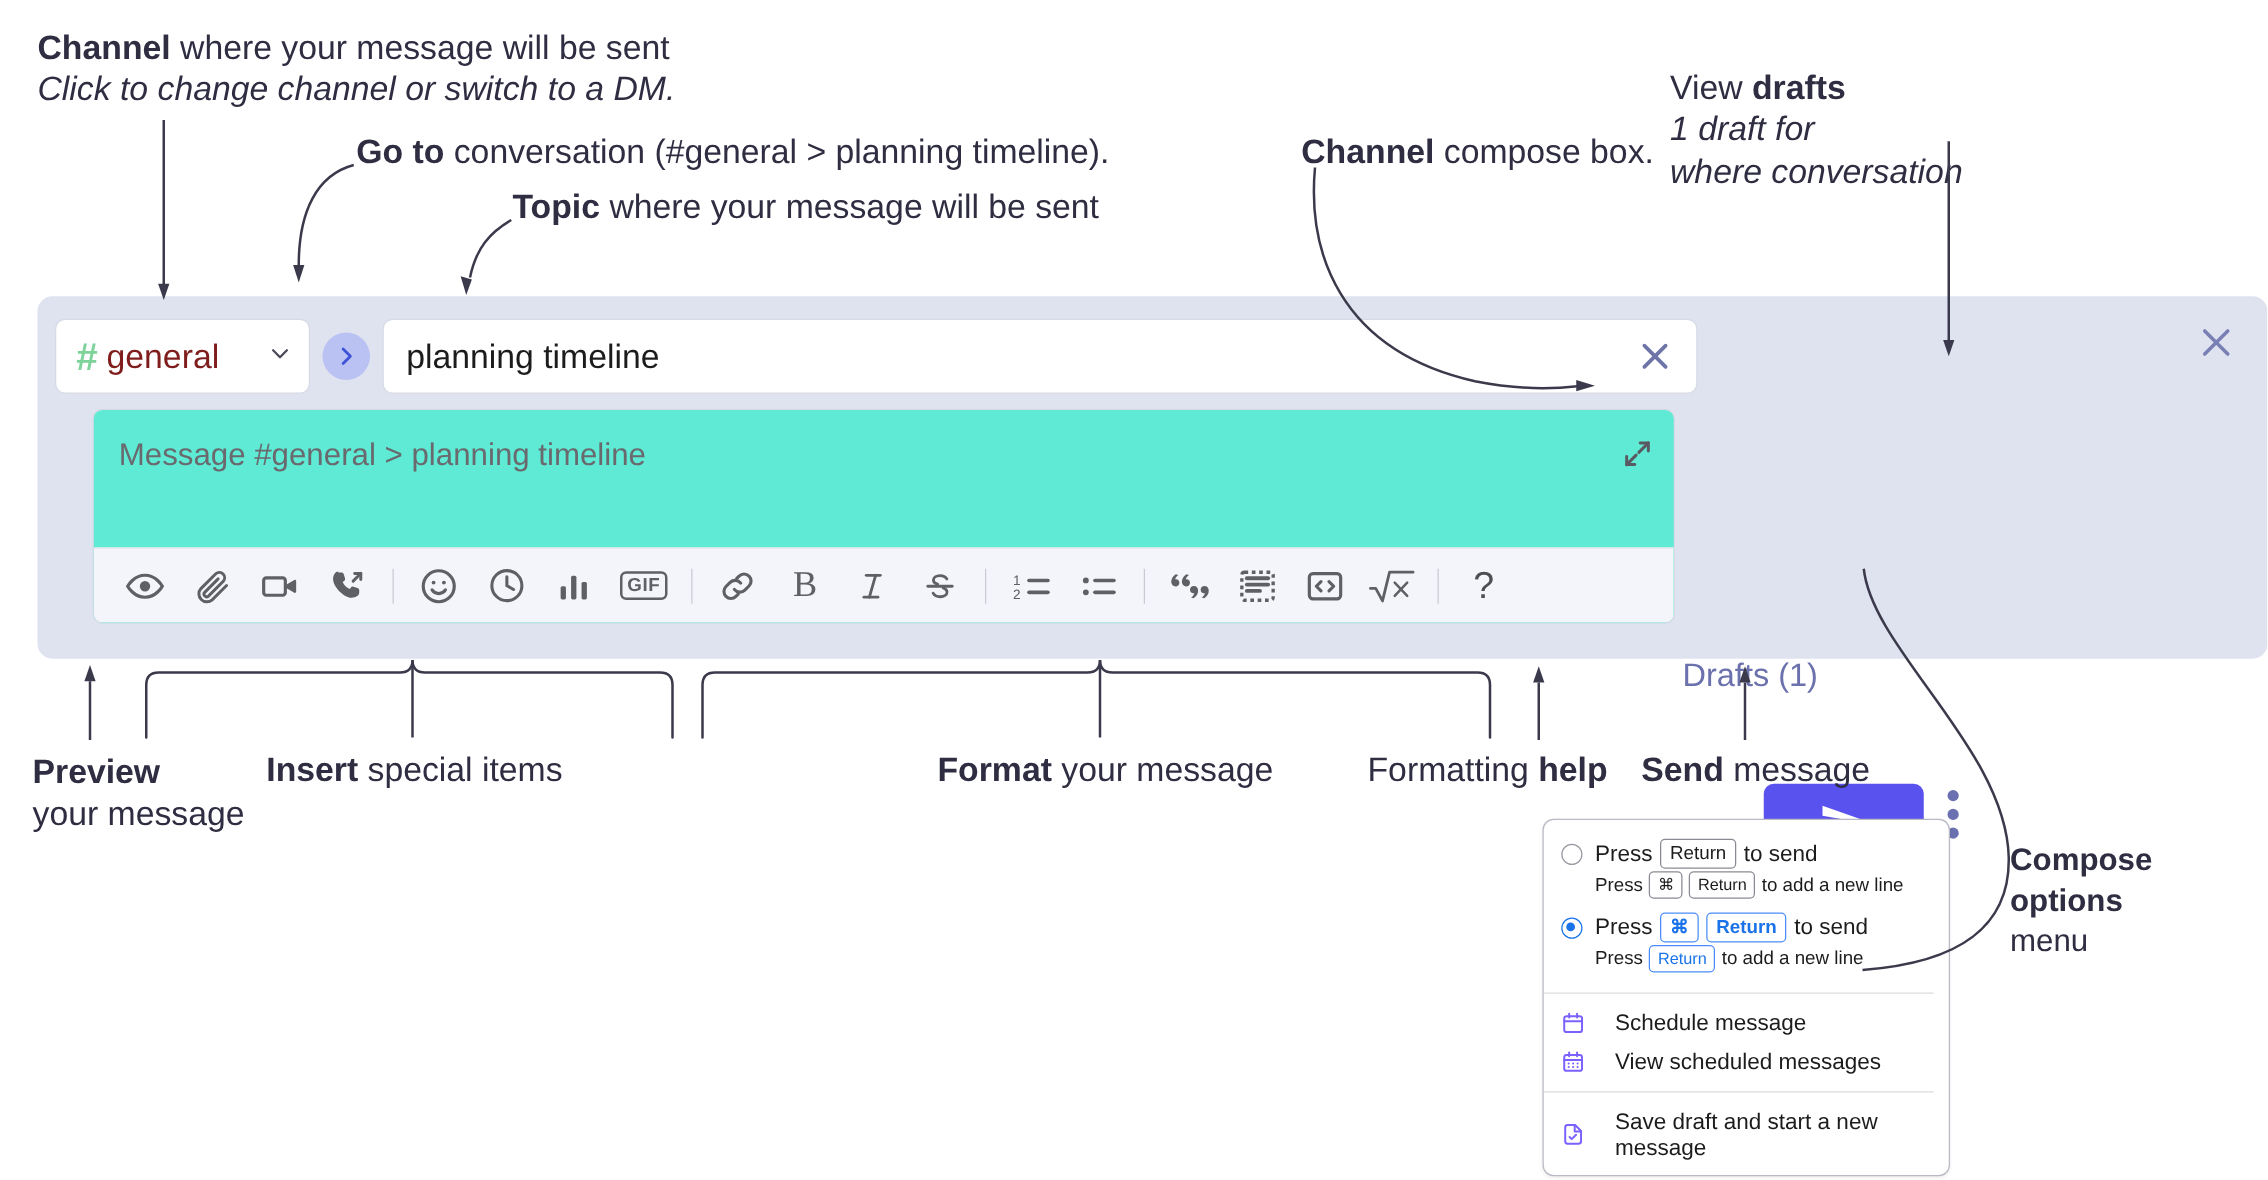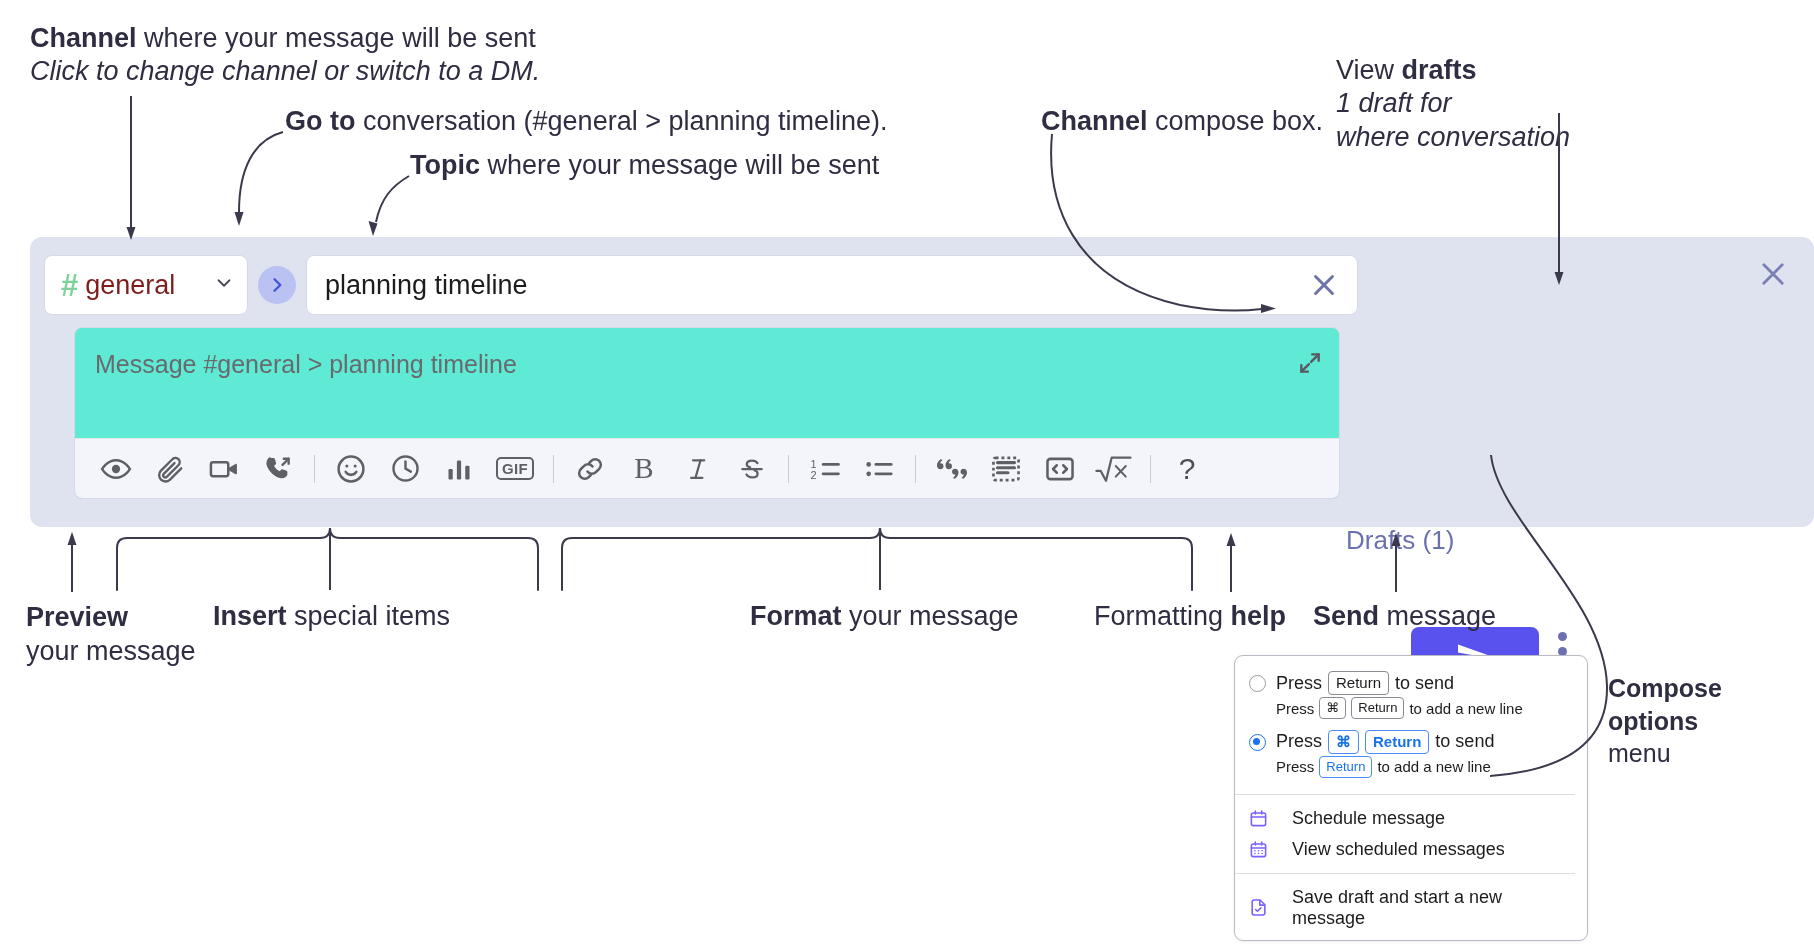--- a/index.html
+++ b/index.html
@@ -106,21 +106,21 @@
     width:128px; height:57px;
     background:#5a52ee; border-radius:8px;
     display:flex; align-items:center; justify-content:center;
   }
   .kebab { position:absolute; left:1528px; top:395px; display:flex; flex-direction:column; gap:6px; }
   .kebab span { width:9px; height:9px; border-radius:50%; background:#6b70b0; }
 
   
   .popup {
     position:absolute; left:1234px; top:655px;
-    width:354px;
+    width:326px;
     background:#ffffff;
     border:1px solid #b9bac4;
     border-radius:9px;
     box-shadow:0 1px 3px rgba(0,0,0,.07);
     padding:12px 12px 6px 0;
   }
   .opt { display:flex; align-items:flex-start; padding:3px 14px 0 14px; }
   .radio { width:17px; height:17px; border-radius:50%; border:1.8px solid #9a9aa3; margin:4px 10px 0 0; flex:0 0 auto; background:#fff; }
   .radio.sel { border:1.8px solid #1a73e8; background:#fff; position:relative; }
   .radio.sel::after { content:""; position:absolute; left:3px; top:3px; width:7px; height:7px; border-radius:50%; background:#1a73e8; }

